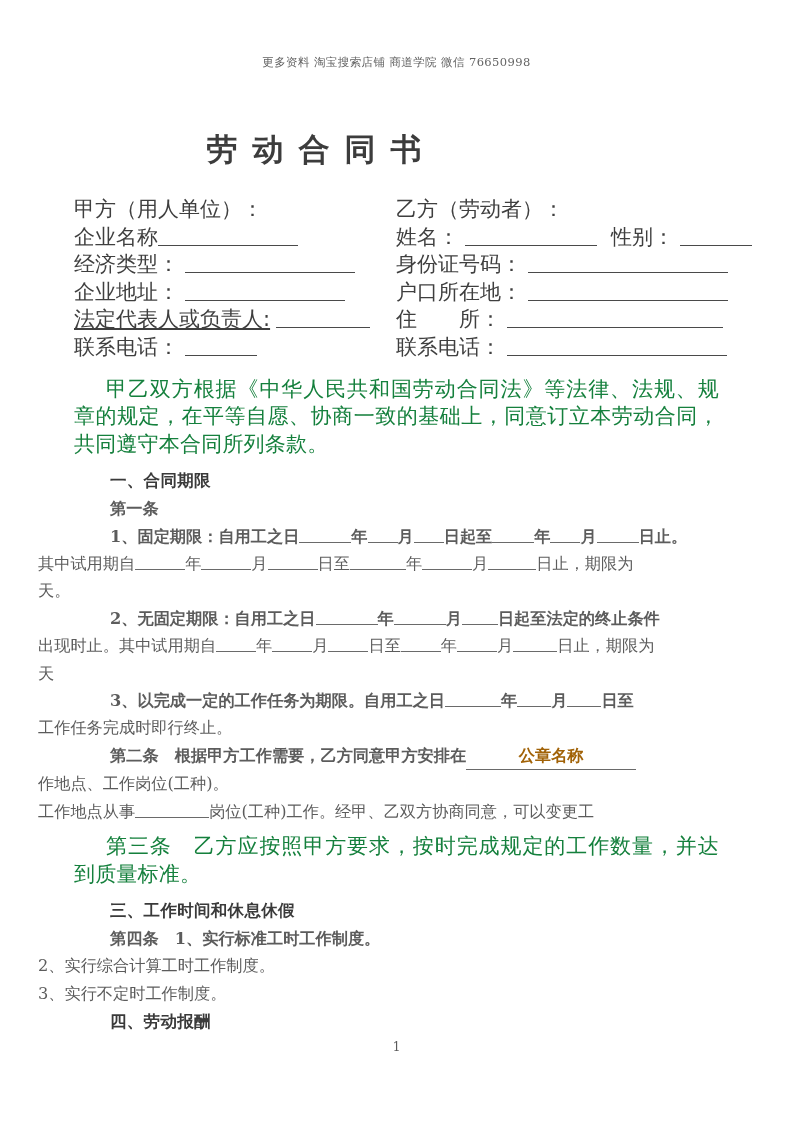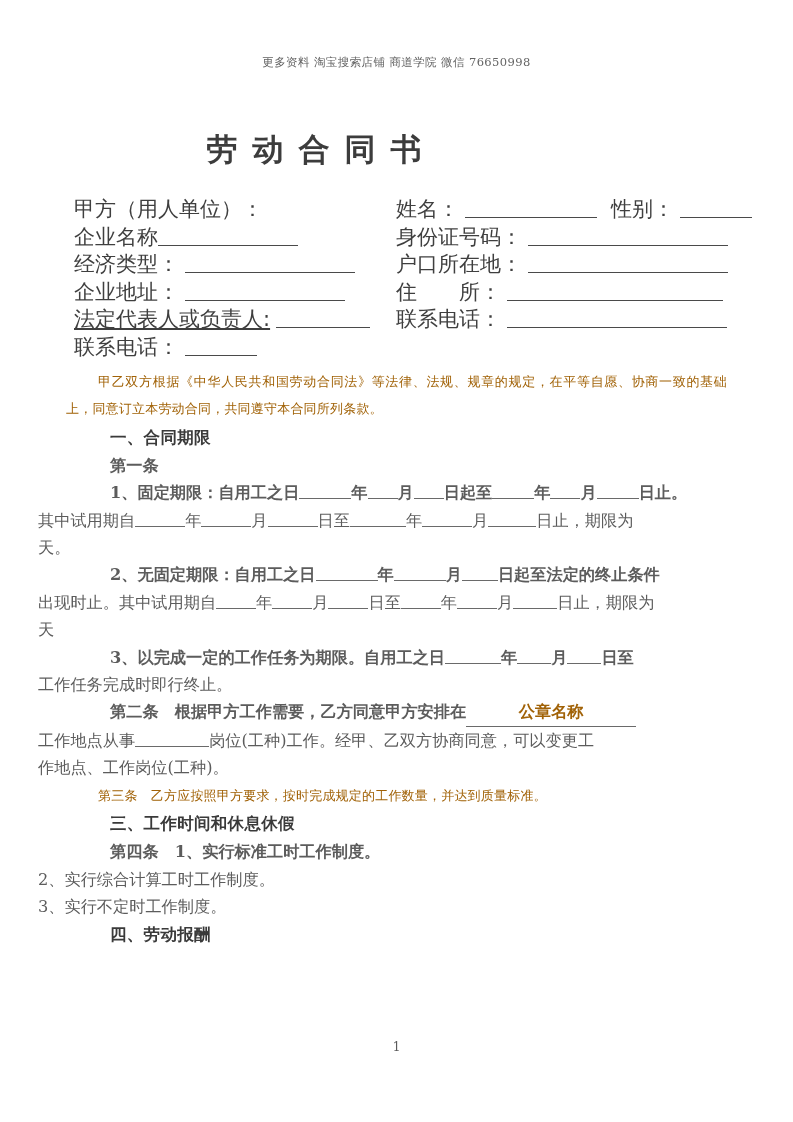--- a/index.html
+++ b/index.html
@@ -79,26 +79,26 @@
   }
   .blank.gap { margin-left: 6px; }
 
   
   .body-area {
     position: absolute;
     left: 0; top: 368px;
     width: 793px;
   }
   .para {
-    margin: 0;
+    margin: 8px;
     padding: 0 66px 0 66px;
     font-family: "DejaVu Serif", "Liberation Serif", serif;
-    font-size: 13px;
+    font-size: 21px;
     line-height: 27.4px;
-    color: #a16207;
+    color: #15803d;
     text-align: justify;
     letter-spacing: 0.2px;
   }
   .para.ind2 { text-indent: 32px; }
   .heading {
     margin: 0;
     padding-left: 110px;
     font-family: "DejaVu Sans", "Liberation Sans", sans-serif;
     font-weight: bold;
     font-size: 16.5px;
@@ -168,20 +168,23 @@
       <div class="p-row">
         <span class="p-lbl ul">法定代表人或负责人:</span><span class="blank gap" style="width:94px"></span>
       </div>
       <div class="p-row">
         <span class="p-lbl">联系电话：</span><span class="blank gap" style="width:72px"></span>
       </div>
     </div>
 
     <div class="col-right">
       <div class="p-row">
+        <span class="p-lbl">乙方（劳动者）：</span>
+      </div>
+      <div class="p-row">
         <span class="p-lbl">姓名：</span><span class="blank gap" style="width:132px"></span><span class="p-lbl" style="margin-left:14px">性别：</span><span class="blank gap" style="width:72px"></span>
       </div>
       <div class="p-row">
         <span class="p-lbl">身份证号码：</span><span class="blank gap" style="width:200px"></span>
       </div>
       <div class="p-row">
         <span class="p-lbl">户口所在地：</span><span class="blank gap" style="width:200px"></span>
       </div>
       <div class="p-row">
         <span class="p-lbl">住　　所：</span><span class="blank gap" style="width:216px"></span>
@@ -222,24 +225,24 @@
 
     <p class="line ind">
       <span>3、以完成一定的工作任务为期限。自用工之日</span><span class="ublank" style="width:56px"></span><span>年</span><span class="ublank" style="width:34px"></span><span>月</span><span class="ublank" style="width:34px"></span><span>日至</span>
     </p>
     <p class="line">工作任务完成时即行终止。</p>
 
 
     <p class="line ind">
       <span>第二条　根据甲方工作需要，乙方同意甲方安排在</span><span class="ufill" style="width:170px">公章名称</span>
     </p>
+    <p class="line">作地点、工作岗位(工种)。</p>
     <p class="line">
       <span>工作地点从事</span><span class="ublank" style="width:74px"></span><span>岗位(工种)工作。经甲、乙双方协商同意，可以变更工</span>
     </p>
-    <p class="line">作地点、工作岗位(工种)。</p>
 
     <p class="para ind2">第三条　乙方应按照甲方要求，按时完成规定的工作数量，并达到质量标准。</p>
 
     <p class="heading">三、工作时间和休息休假</p>
     <p class="line ind">第四条　1、实行标准工时工作制度。</p>
     <p class="line">2、实行综合计算工时工作制度。</p>
     <p class="line">3、实行不定时工作制度。</p>
 
     <p class="heading">四、劳动报酬</p>
 

